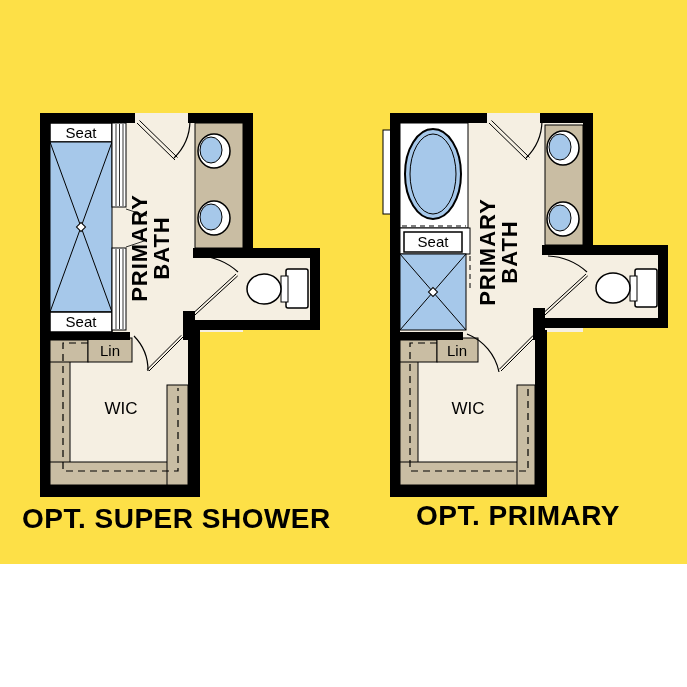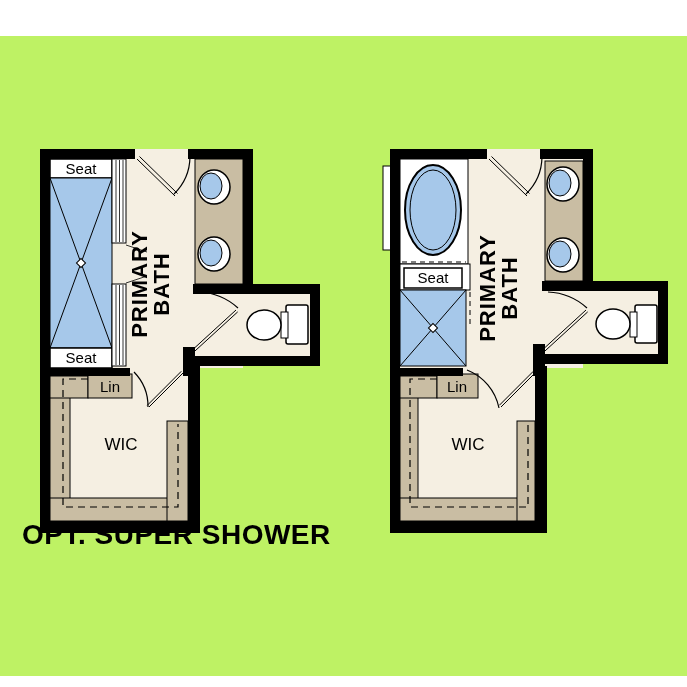--- a/index.html
+++ b/index.html
@@ -1,17 +1,17 @@
 <!DOCTYPE html>
 <html><head>
 <meta charset="utf-8">
 <style>
   html,body{margin:0;padding:0;background:#ffffff;}
-  .stage{position:relative;width:687px;height:640px;background:#bef264;overflow:hidden;
-         font-family:"Liberation Sans",sans-serif;margin-top:36px;}
+  .stage{position:relative;width:687px;height:564px;background:#fde047;overflow:hidden;
+         font-family:"Liberation Sans",sans-serif;}
   svg{position:absolute;left:0;top:0;}
   .wall{fill:#000000;stroke:none;}
   .floor{fill:#f5efe2;stroke:none;}
   .tan{fill:#c9bda3;stroke:#000;stroke-width:1;}
   .blue{fill:#a6c8ea;stroke:#000;stroke-width:1;}
   .white{fill:#ffffff;stroke:#000;stroke-width:1.5;}
   .whitethin{fill:#ffffff;stroke:#000;stroke-width:1;}
   .ln{stroke:#000;stroke-width:1;fill:none;}
   .lnthin{stroke:#000;stroke-width:0.8;fill:none;}
   .dash{stroke:#000;stroke-width:1.2;fill:none;stroke-dasharray:7,5;}
@@ -209,18 +209,19 @@
     </g>
 
     <text class="lbl" x="433" y="247">Seat</text>
     <text class="lbl" x="457" y="356">Lin</text>
     <text class="lblwic" x="468" y="414">WIC</text>
     <text class="lblbath" transform="translate(495,252) rotate(-90)">PRIMARY</text>
     <text class="lblbath" transform="translate(517,252) rotate(-90)">BATH</text>
   </g>
 </svg>
 
-<div class="title" style="left:22px;top:486px;width:300px;">
+<div class="title" style="left:22px;top:506px;width:300px;">
   <span>OPT. SUPER SHOWER</span>
 </div>
 <div class="title" style="left:368px;top:503px;width:300px;">
+  <div>OPT. PRIMARY</div>
 </div>
 </div>
 
 </body></html>

